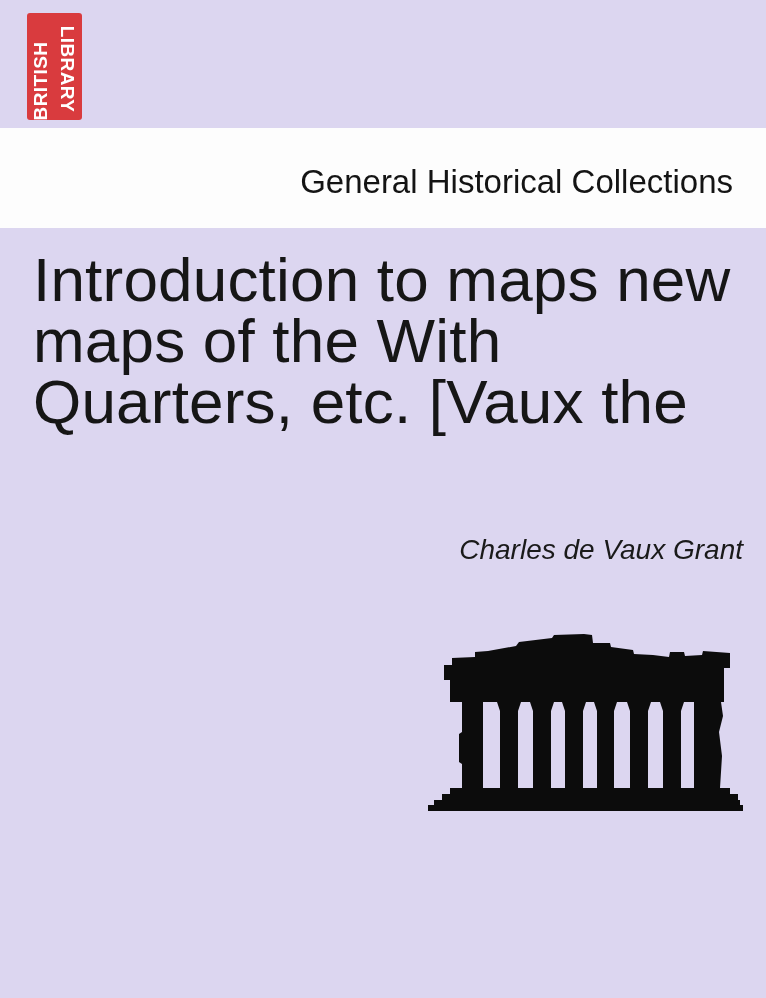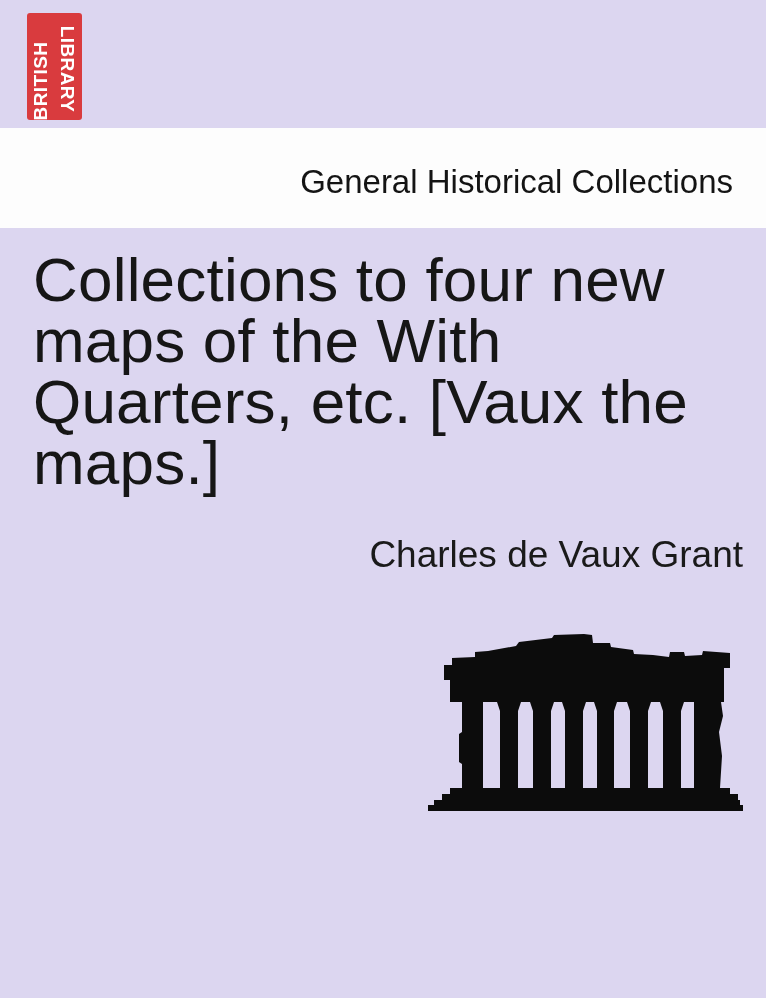--- a/index.html
+++ b/index.html
@@ -58,23 +58,24 @@
   .title-line{
     font-size:62px;
     line-height:61px;
     letter-spacing:0.2px;
     white-space:nowrap;
   }
 
   
   .author{
     position:absolute;right:23px;top:536px;
-    font-size:37px;line-height:1;
+    font-size:28px;line-height:1;
     color:#1a1a1a;
     white-space:nowrap;
+    font-style:italic;
   }
 
   
   .temple{
     position:absolute;left:426px;top:634px;
     width:320px;height:180px;
   }
   .temple svg{display:block;width:100%;height:100%;}
   .temple path,.temple rect,.temple polygon{fill:#0c0c0c;}
 </style>
@@ -86,24 +87,23 @@
   <div class="bl-logo">
     <span class="bl-word british">BRITISH</span>
     <span class="bl-word library">LIBRARY</span>
   </div>
 
   <div class="band">
     <div class="collection">General Historical Collections</div>
   </div>
 
   <div class="title-block">
-    <div class="title-line">Collections to four new</div>
+    <div class="title-line">Introduction to maps new</div>
     <div class="title-line">maps of the With</div>
     <div class="title-line">Quarters, etc. [Vaux the</div>
-    <div class="title-line">maps.]</div>
   </div>
 
   <div class="author">Charles de Vaux Grant</div>
 
   <div class="temple">
     <svg viewBox="0 0 320 180" xmlns="http://www.w3.org/2000/svg">
 
       <path d="
         M 24 68 L 24 46 L 18 46 L 18 31 L 26 31 L 26 24 L 49 23 L 49 18
         L 62 17 L 90 12 L 93 8 L 126 4 L 128 1 L 158 0 L 166 1 L 167 9

